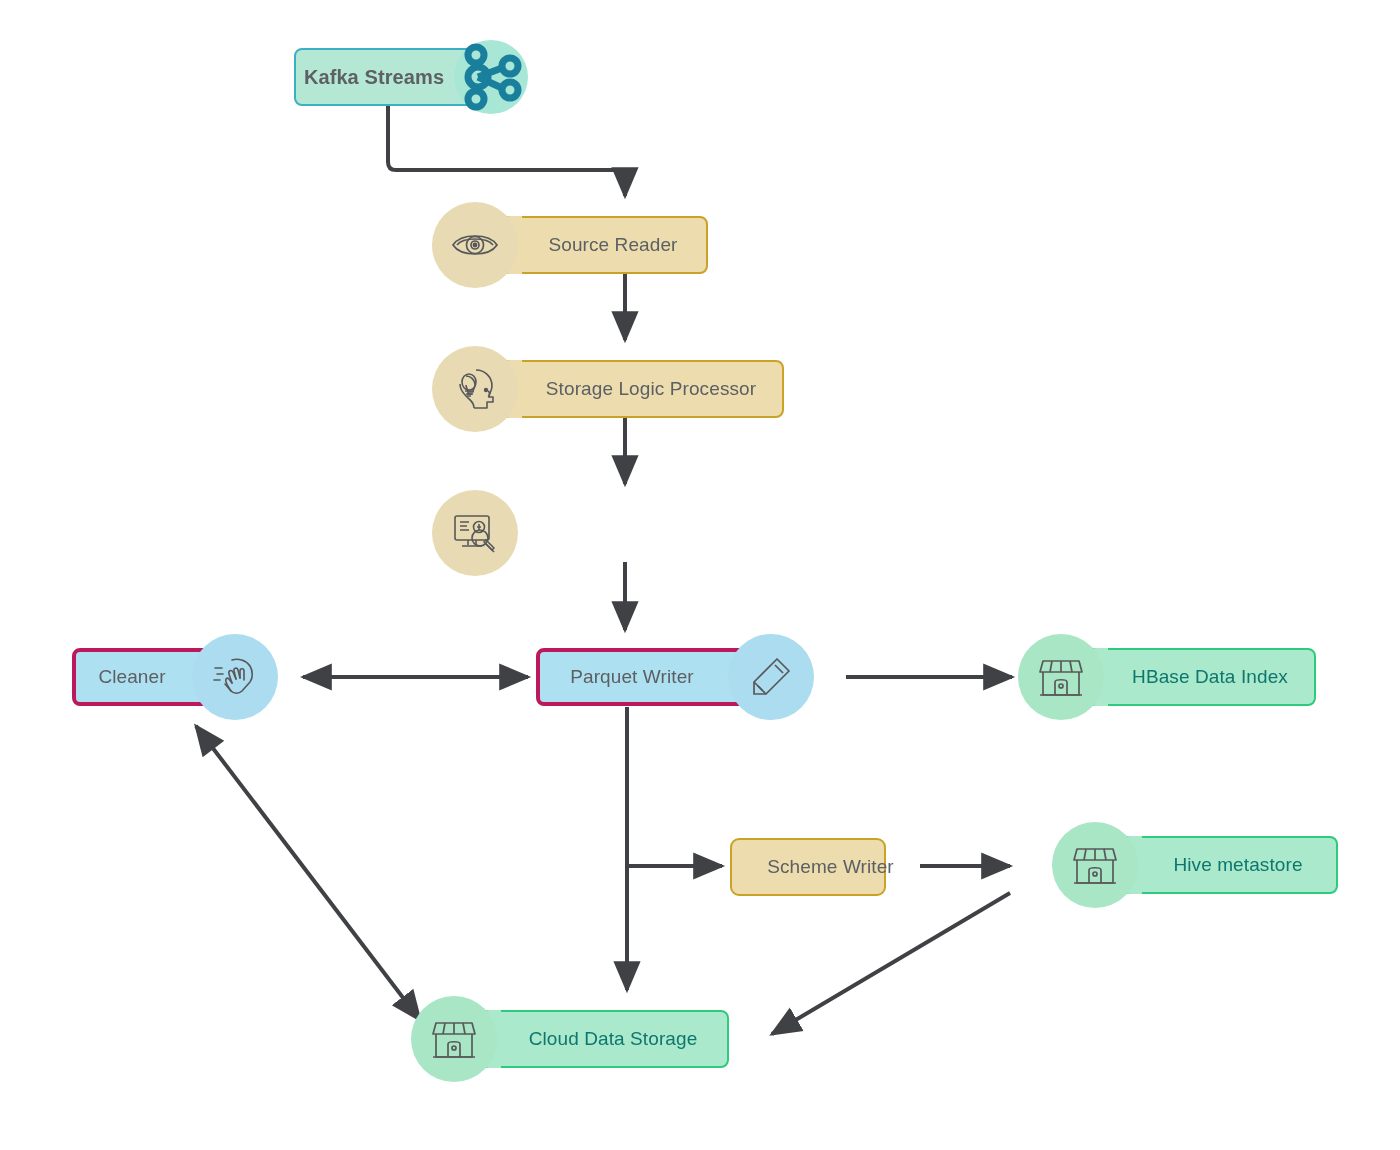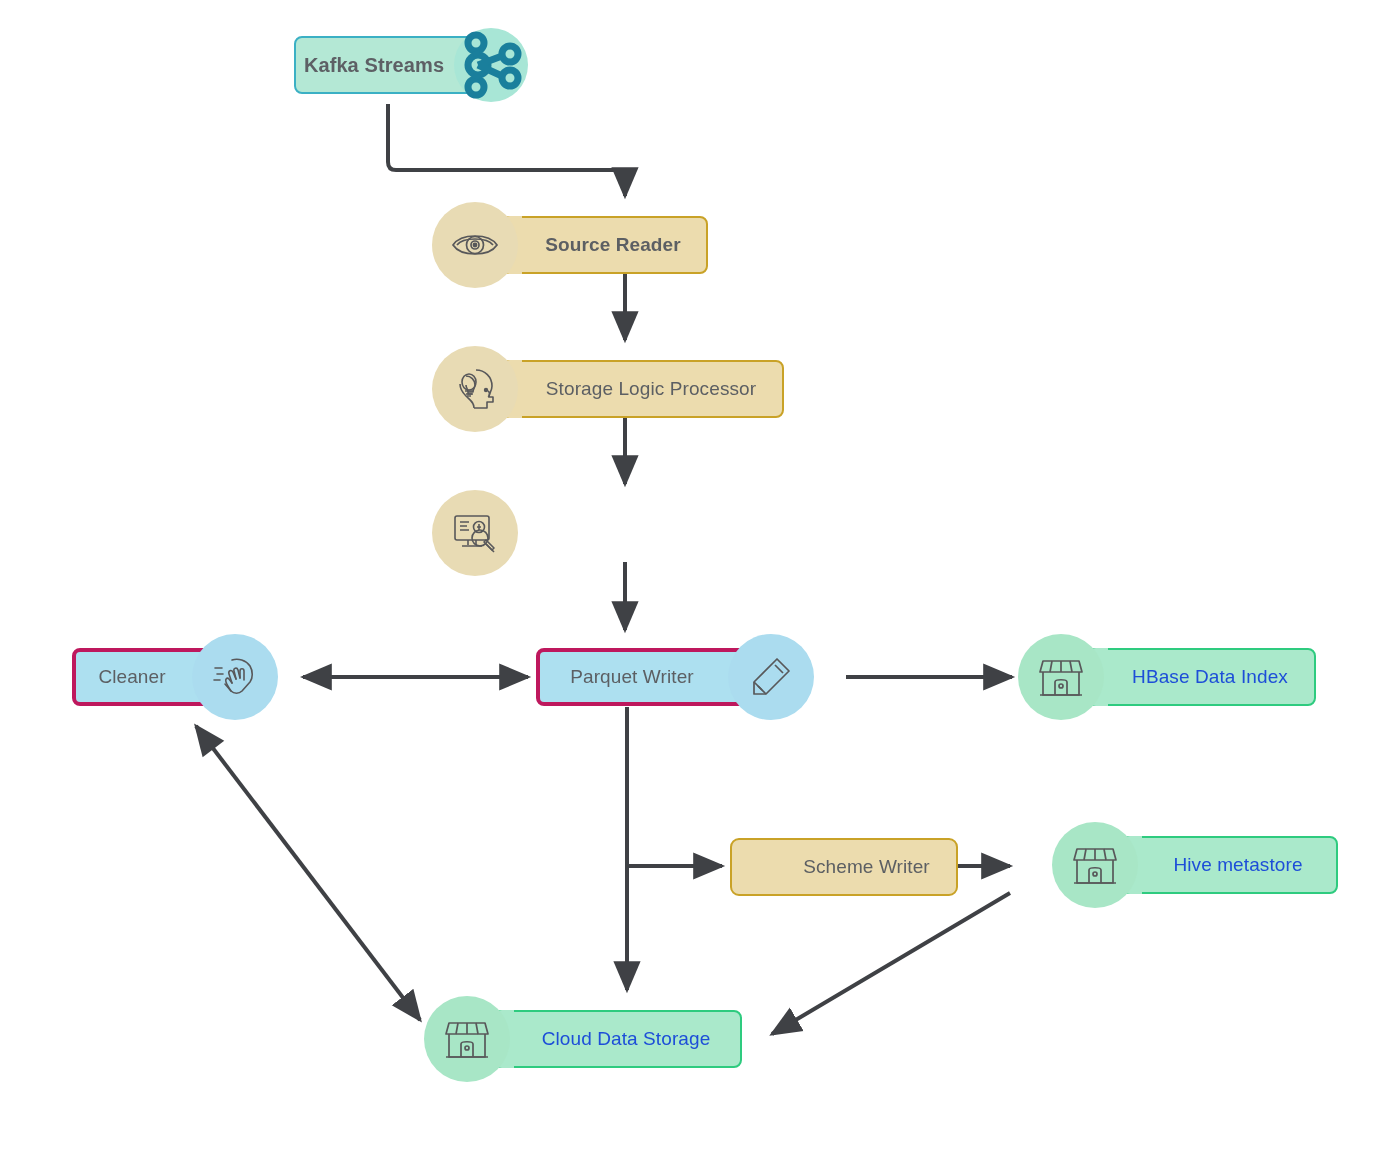--- a/index.html
+++ b/index.html
@@ -49,21 +49,21 @@
   .plate.notch-r{
     margin-right:-26px;
     padding-right:26px;
     border-radius:8px 0 0 8px;
   }
   .plate.plain{border-radius:9px;}
 
   
   .th-green .badge{background:#a8e6c6;}
   .th-green .plate{background:#aae9cb;border:2px solid #2ecb7f;}
-  .th-green .plate span{color:#1d4ed8;}
+  .th-green .plate span{color:#0f766e;}
 
   .th-mint .badge{background:#a8e6d6;}
   .th-mint .plate{background:#b4e8d5;border:2px solid #3bb0c4;}
   .th-mint .plate span{color:#5d6065;font-weight:bold;font-size:20px;}
 
   .th-tan .badge{background:#e8dbb4;}
   .th-tan .plate{background:#ecdcae;border:2px solid #c9a227;}
 
   .th-blue .badge{background:#abdcef;}
   .th-blue .plate{background:#ade0f0;border:4px solid #be185d;}
@@ -110,39 +110,39 @@
 
     <path d="M627,707 L627,990" fill="none" stroke="#3f4145" stroke-width="4" marker-end="url(#ah)"></path>
 
     <path d="M920,866 L1010,866" fill="none" stroke="#3f4145" stroke-width="4" marker-end="url(#ah)"></path>
 
     <path d="M196,726 L420,1020" fill="none" stroke="#3f4145" stroke-width="4" marker-end="url(#ah)" marker-start="url(#ah-start)"></path>
 
     <path d="M1010,893 L772,1034" fill="none" stroke="#3f4145" stroke-width="4" marker-end="url(#ah)"></path>
   </svg>
 
-  <div class="node rev th-mint" style="left:294px;top:28px;text-align:center;">
+  <div class="node rev th-mint" style="left:294px;top:40px;text-align:center;">
     <div class="badge" style="background:#a8e6d6;width:74px;height:74px;">
       <svg width="66" height="70" viewBox="0 0 66 70">
         <g fill="none" stroke="#1a7f9c" stroke-width="7">
           <circle cx="18" cy="13" r="8"></circle>
           <circle cx="18" cy="57" r="8"></circle>
           <circle cx="52" cy="24" r="8"></circle>
           <circle cx="52" cy="48" r="8"></circle>
           <circle cx="20" cy="35" r="10"></circle>
           <path d="M20,35 L44,26 M20,35 L44,46 M18,21 L19,26 M18,49 L19,44"></path>
         </g>
       </svg>
     </div>
     <div class="plate notch-r" style="width:186px;">
       <span>Kafka Streams</span>
     </div>
   </div>
 
-  <div class="node th-tan" style="left:432px;top:202px;font-weight:bold;">
+  <div class="node th-tan" style="left:432px;top:202px;">
     <div class="badge">
       <svg width="48" height="34" viewBox="0 0 48 34">
         <g fill="none" stroke="#58585a" stroke-width="1.7">
           <path d="M2,17 C10,5 38,5 46,17 C38,29 10,29 2,17 Z"></path>
           <circle cx="24" cy="17" r="8.5"></circle>
           <circle cx="24" cy="17" r="4"></circle>
           <circle cx="24" cy="17" r="1.6" fill="#58585a"></circle>
           <path d="M6,17 C12,9 36,9 42,17"></path>
         </g>
       </svg>
@@ -235,21 +235,21 @@
           <path d="M2,40 L44,40"></path>
         </g>
       </svg>
     </div>
     <div class="plate notch-l" style="width:238px;">
       <span>HBase Data Index</span>
     </div>
   </div>
 
   <div class="node th-tan" style="left:730px;top:838px;">
-    <div class="plate plain" style="width:228px;padding-left:45px;">
+    <div class="plate plain" style="width:156px;padding-left:45px;">
       <span>Scheme Writer</span>
     </div>
   </div>
 
   <div class="node th-green" style="left:1052px;top:822px;">
     <div class="badge">
       <svg width="46" height="44" viewBox="0 0 46 44">
         <g fill="none" stroke="#58585a" stroke-width="1.7" stroke-linejoin="round">
           <path d="M5,6 L41,6 L44,17 L2,17 Z"></path>
           <path d="M14,6 L12,17 M23,6 L23,17 M32,6 L34,17"></path>
@@ -258,21 +258,21 @@
           <circle cx="23" cy="31" r="2"></circle>
           <path d="M2,40 L44,40"></path>
         </g>
       </svg>
     </div>
     <div class="plate notch-l" style="width:226px;">
       <span>Hive metastore</span>
     </div>
   </div>
 
-  <div class="node th-green" style="left:424px;top:996px;">
+  <div class="node th-green" style="left:411px;top:996px;">
     <div class="badge">
       <svg width="46" height="44" viewBox="0 0 46 44">
         <g fill="none" stroke="#58585a" stroke-width="1.7" stroke-linejoin="round">
           <path d="M5,6 L41,6 L44,17 L2,17 Z"></path>
           <path d="M14,6 L12,17 M23,6 L23,17 M32,6 L34,17"></path>
           <path d="M5,17 L5,40 L41,40 L41,17"></path>
           <path d="M17,40 L17,27 C17,24 29,24 29,27 L29,40"></path>
           <circle cx="23" cy="31" r="2"></circle>
           <path d="M2,40 L44,40"></path>
         </g>

